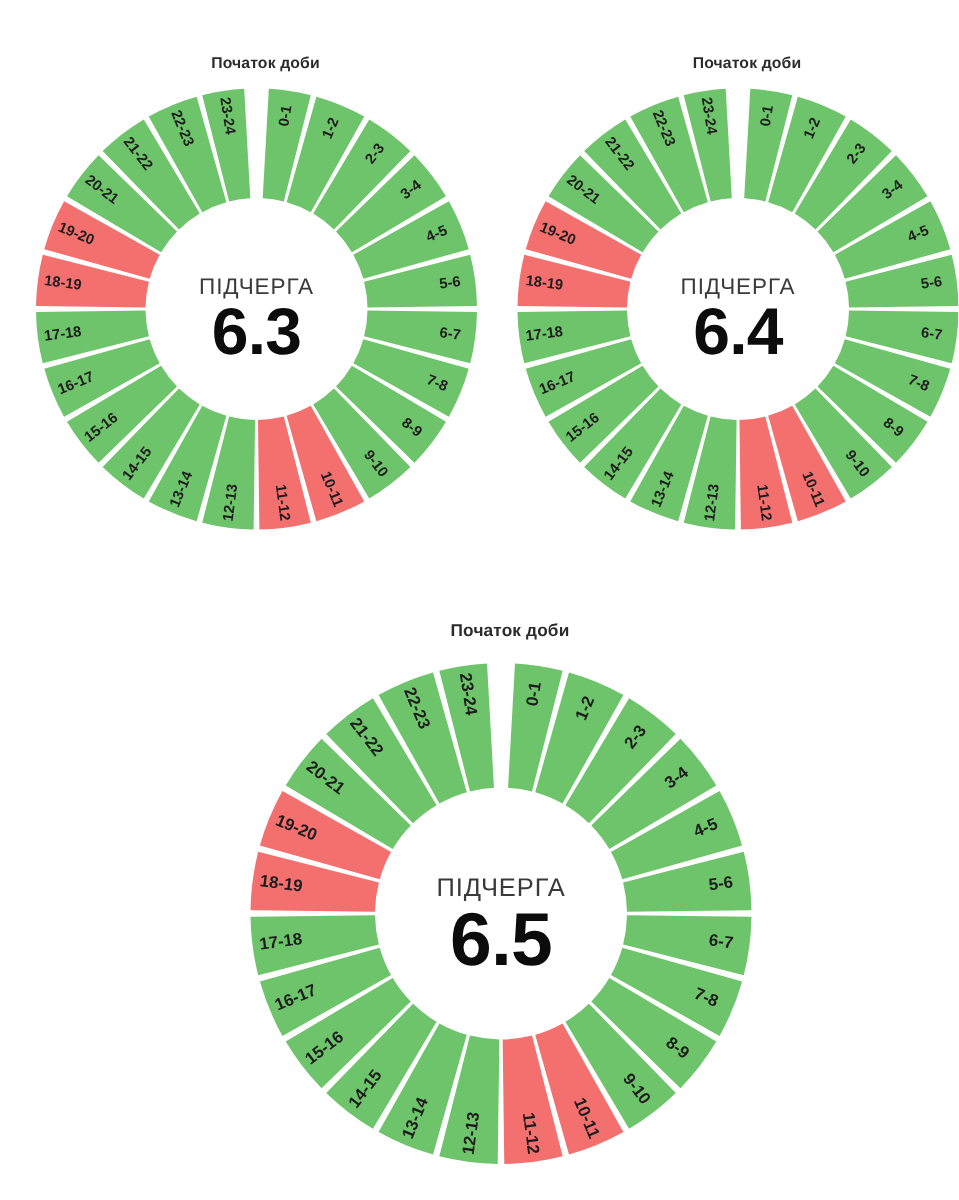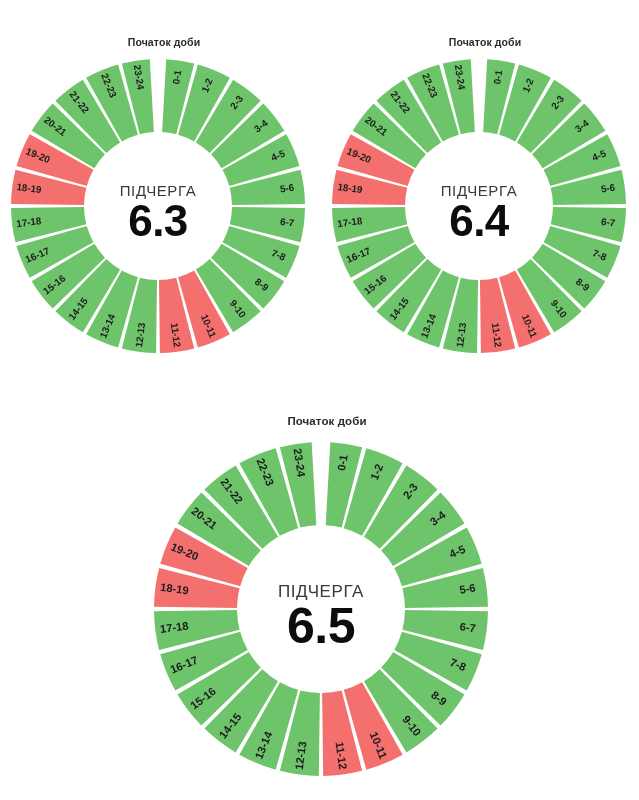--- a/index.html
+++ b/index.html
@@ -14,20 +14,21 @@
     overflow: hidden;
     font-family: "Liberation Sans", sans-serif;
     -webkit-font-smoothing: antialiased;
   }
   .page {
     position: absolute;
     inset: 0;
   }
   .donut-block {
     position: absolute;
+    margin-left: 13px;
   }
   .donut-title {
     position: absolute;
     left: 50%;
     transform: translateX(-50%);
     top: 0;
     white-space: nowrap;
     color: #2b2b2b;
     font-weight: 700;
     letter-spacing: 0.1px;

